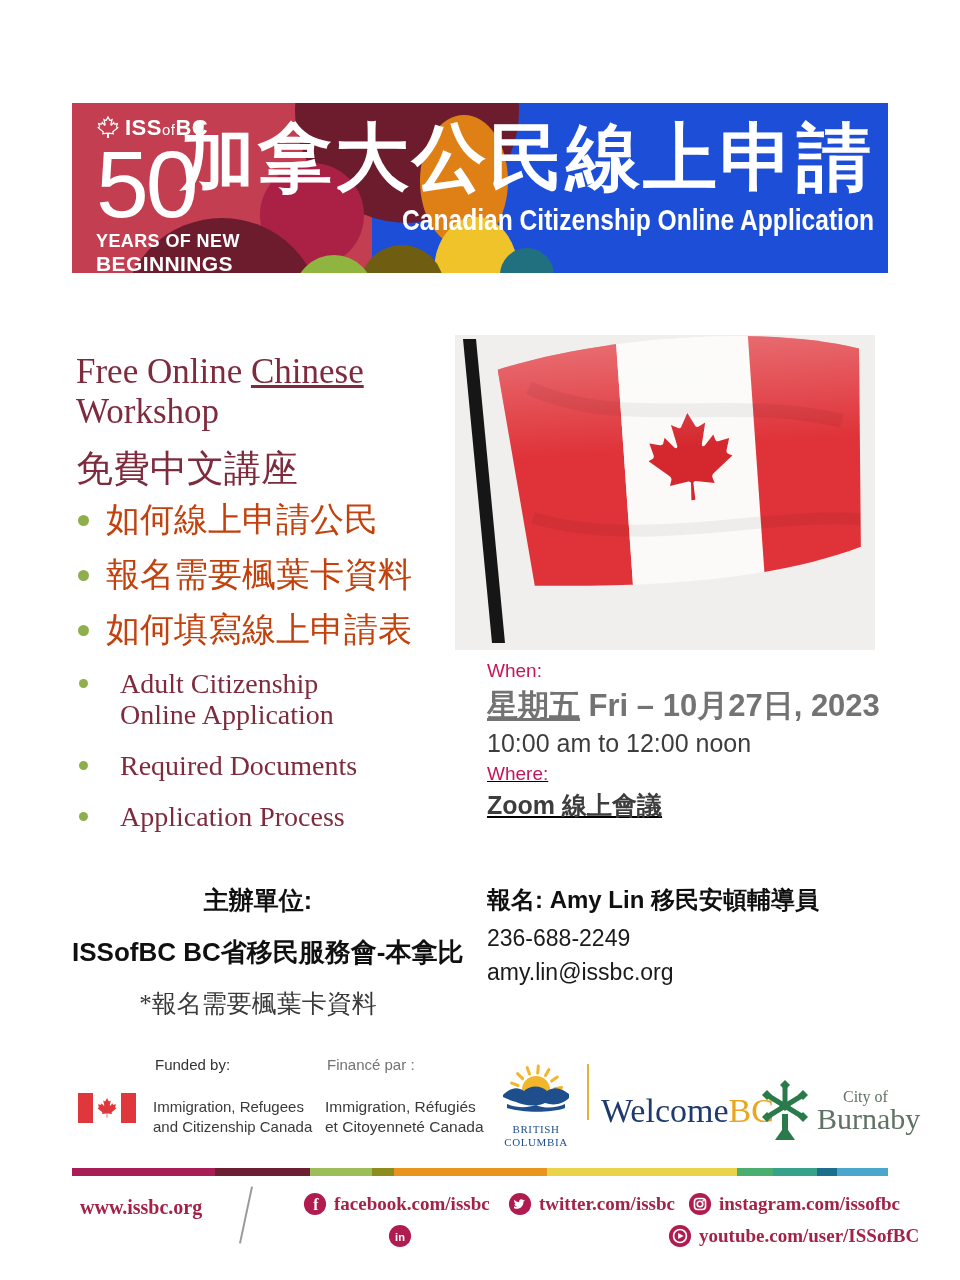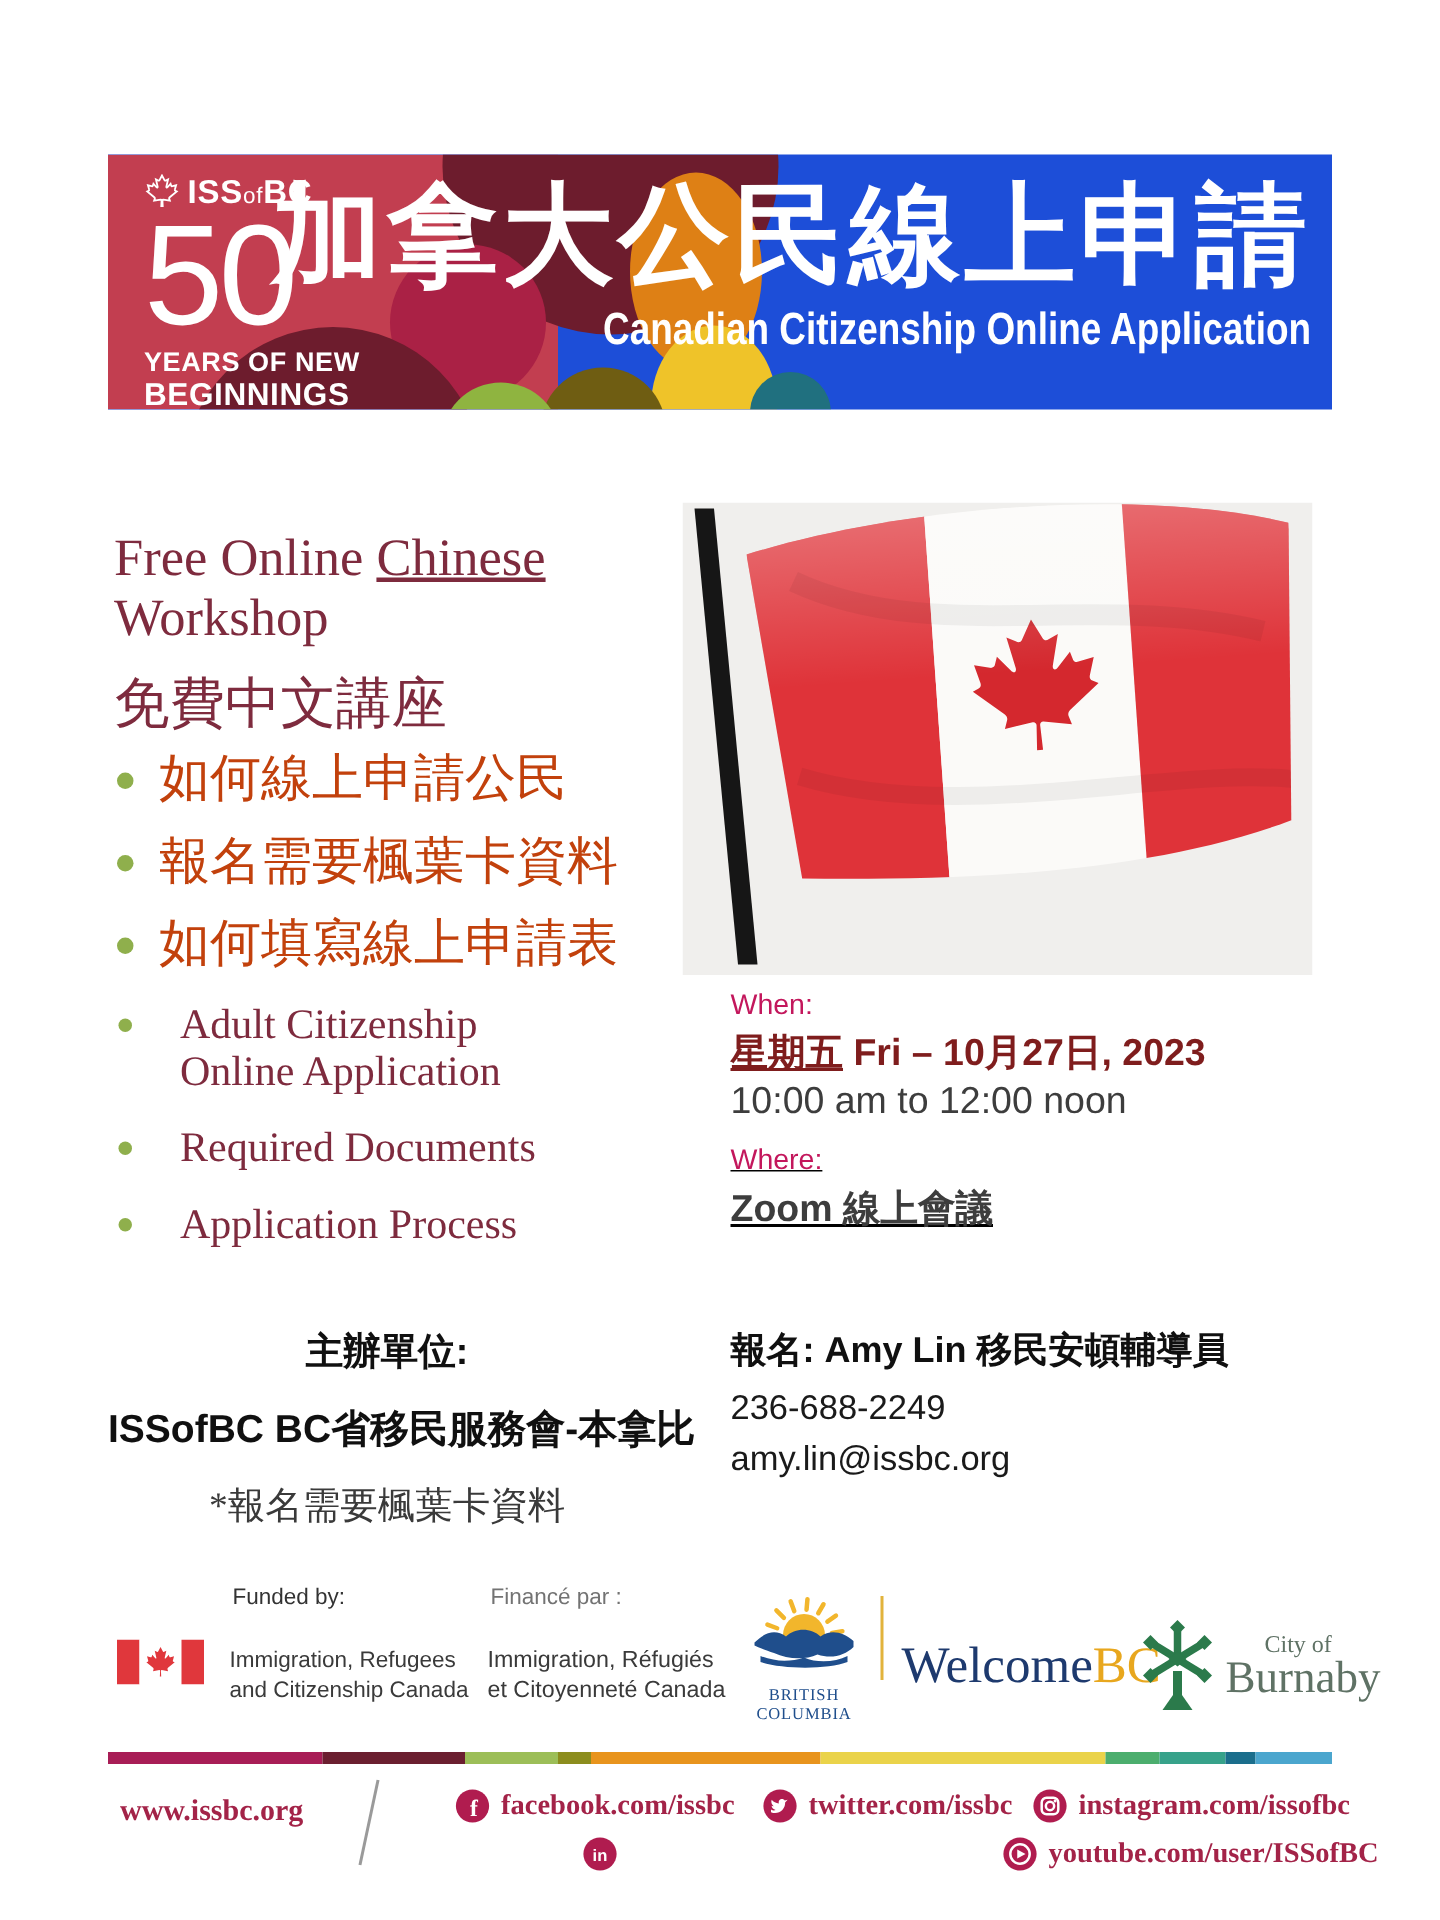--- a/index.html
+++ b/index.html
@@ -41,21 +41,21 @@
                   font-family:"Liberation Serif", serif; font-size:28px; color:#7E2B3E;
                   line-height:31px; margin-bottom:20px; }
   .topics-en li::before { content:""; position:absolute; left:1px; top:11px; width:9px; height:9px;
                   border-radius:50%; background:#8FAF4C; }
 
   
   .flag-wrap { position:absolute; left:455px; top:335px; width:420px; height:315px; }
   .when-block { position:absolute; left:487px; top:660px; }
   .where-block { position:absolute; left:487px; top:763px;text-decoration:underline; }
   .label-red { color:#C3175C; font-size:19px; }
-  .date-line { font-size:25px; font-weight:700; color:#7f1d1d; margin-top:3px; }
+  .date-line { font-size:31px; font-weight:700; color:#737373; margin-top:3px; }
   .date-line .day { text-decoration:underline; }
   .time-line { font-size:25px; color:#3D3D3D; margin-top:2px; }
   .loc-line { font-size:25px; font-weight:700; color:#3D3D3D; margin-top:4px; }
 
   
   .organizer { position:absolute; left:72px; top:884px; width:372px; text-align:center; }
   .org-label { font-size:25px; font-weight:700; color:#101010; }
   .org-name { font-size:26px; font-weight:700; color:#101010; margin-top:18px; white-space:nowrap; }
   .org-note { font-size:25px; font-family:"Liberation Serif", serif; color:#3A3A3A; margin-top:17px; }
   .contact { position:absolute; left:487px; top:884px; }

